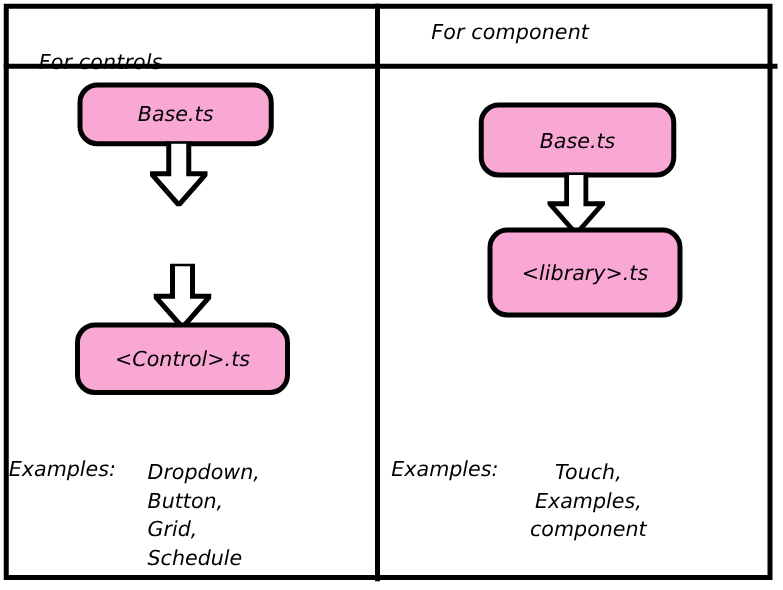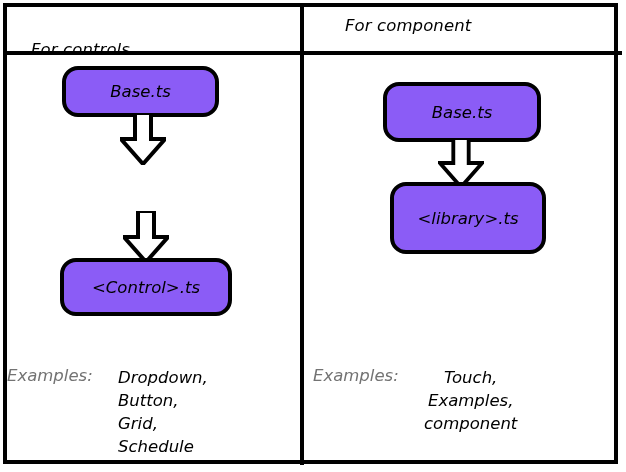--- a/index.html
+++ b/index.html
@@ -65,21 +65,21 @@
   }
   .panel-left  .panel-header { left: 31px; margin-top: 24px; }
   .panel-right .panel-header { left: 41px; }
 
   
   .node {
     position: absolute;
     box-sizing: border-box;
     border: 4px solid #000000;
     border-radius: 16px;
-    background: #8b5cf6;
+    background: #f9a8d4;
     display: flex;
     align-items: center;
     justify-content: center;
     font-style: italic;
     font-size: 16.5px;
     color: #000000;
     white-space: nowrap;
   }
 
   
@@ -99,21 +99,21 @@
 
   .arrow-controls-1 { left: 120px; top: 113px; }
   .arrow-controls-2 { left: 123px; top: 211px; }
   .arrow-libraries-1 { left: 436px; top: 138px; }
 
   
   .examples-label {
     position: absolute;
     font-style: italic;
     font-size: 16.5px;
-    color: #737373;
+    color: #000000;
     white-space: nowrap;
   }
   .examples-list {
     position: absolute;
     font-style: italic;
     font-size: 16.5px;
     line-height: 23px;
     color: #000000;
     white-space: nowrap;
   }

